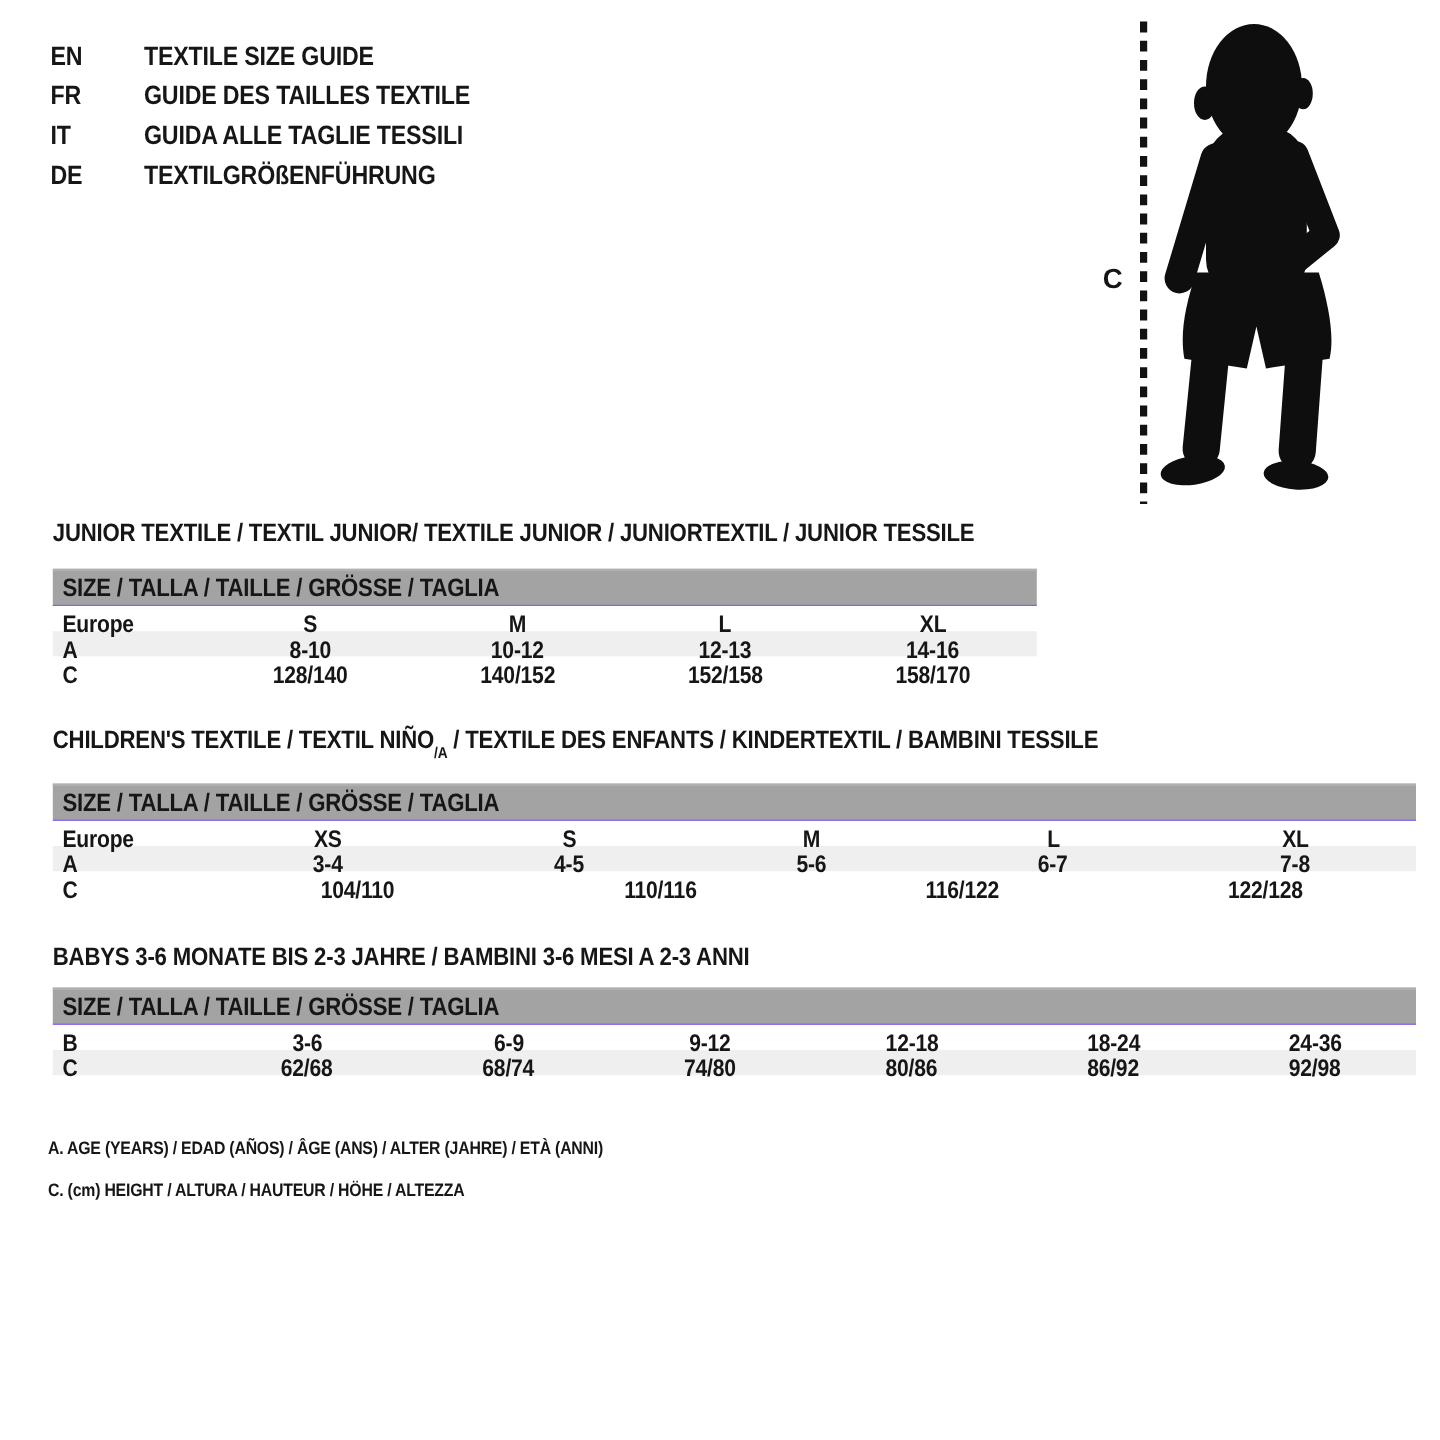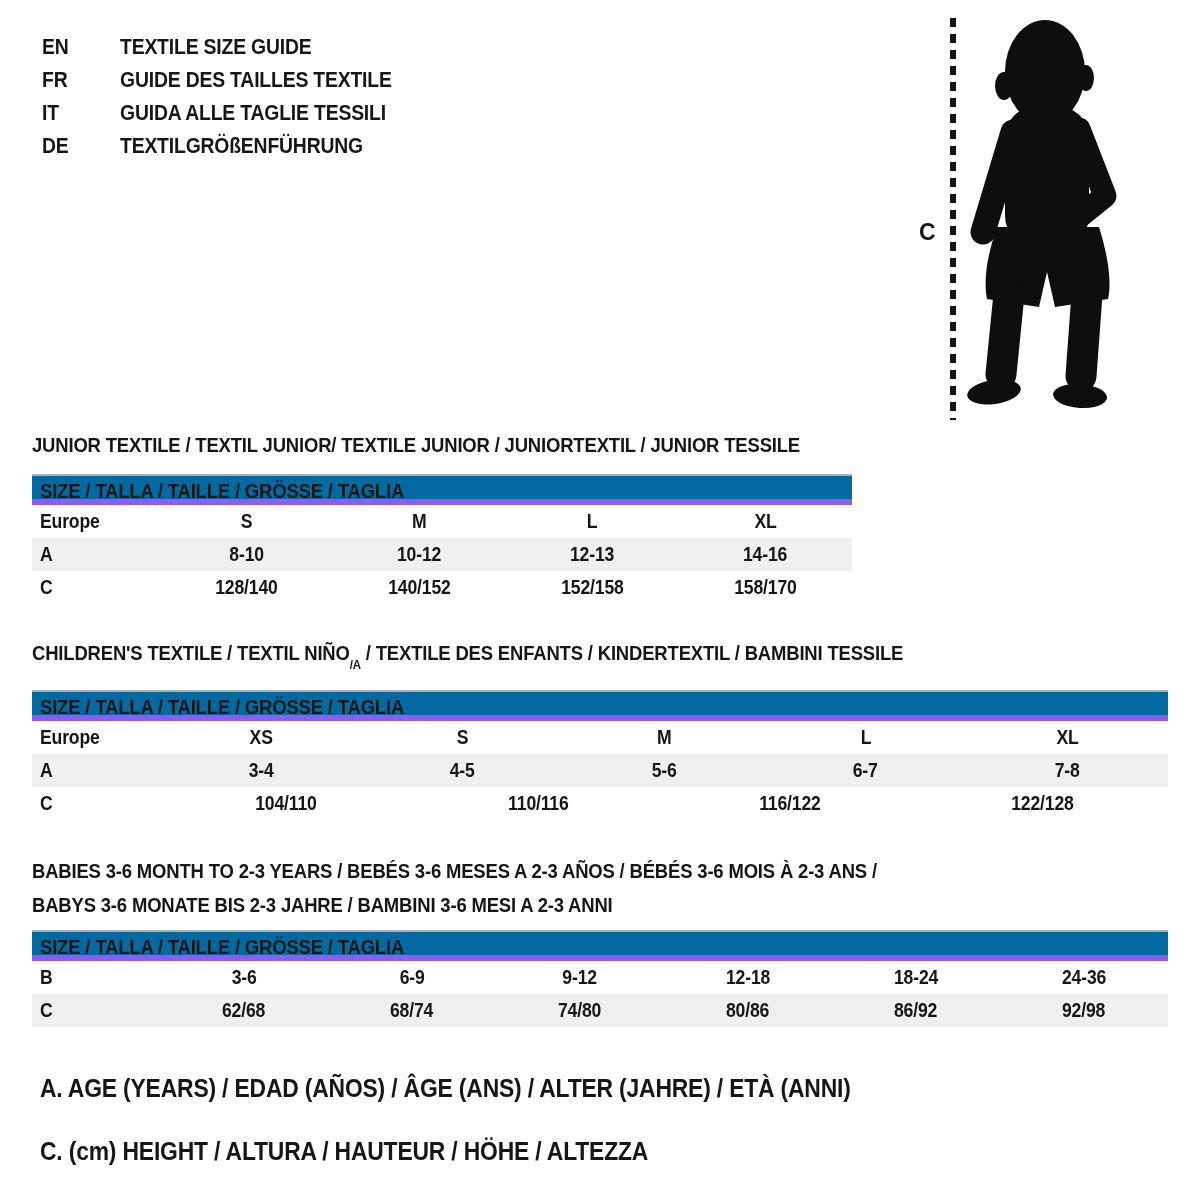--- a/index.html
+++ b/index.html
@@ -17,41 +17,41 @@
   .languages{position:absolute;left:42px;top:30px;}
   .lang-row{height:33px;line-height:33px;font-size:22px;}
   .lang-code{display:inline-block;width:78px;vertical-align:top;text-decoration:underline;}
   .lang-title{display:inline-block;vertical-align:top;}
 
   .figure{position:absolute;left:905px;top:8px;width:262px;height:420px;}
   .figure svg{position:absolute;left:0;top:0;}
   .c-label{position:absolute;left:14px;top:212px;font-size:23px;line-height:24px;}
 
   
-  .content{margin-left:32px;width:1136px;}
+  .content{margin-left:44px;width:1136px;}
   .ttl{font-size:21px;line-height:26px;}
   .ttl .sub{font-size:0.62em;position:relative;top:0.28em;}
   .babies-title .ttl{line-height:34px;}
   .sizebar{
-    margin-top:16px;height:31px;line-height:29px;background:#0369a1;
-    border-top:2px solid #b0b0b0;border-bottom:6px solid #8b5cf6;
+    margin-top:16px;height:31px;line-height:29px;background:#a3a3a3;
+    border-top:2px solid #b0b0b0;border-bottom:1px solid #8b5cf6;
     padding-left:8px;font-size:21px;box-sizing:border-box;
   }
-  .trow{display:flex;height:33px;line-height:33px;font-size:20px;}
+  .trow{display:flex;height:21px;line-height:33px;font-size:20px;}
   .trow.shade{background:#efefef;}
   .tcell{flex:1;text-align:center;}
   .tcell.first{flex:0 0 120px;text-align:left;padding-left:8px;}
   .tsec-junior .sizebar,.tsec-junior .trow{width:820px;}
   .tsec-children{margin-top:36px;}
   .tsec-babies{margin-top:34px;}
   .tsec-babies .sizebar{margin-top:8px;}
 
   
   .notes{margin:44px 0 0 40px;}
-  .note-line{font-size:26px;line-height:35px;margin-top:28px;}
+  .note-line{font-size:15px;line-height:35px;}
 </style>
 </head>
 <body>
 
 <div class="top">
 
   <div class="languages">
       <div class="lang-row"><span class="lang-code"><span class="tx">EN</span></span><span class="lang-title"><span class="tx">TEXTILE SIZE GUIDE</span></span></div>
       <div class="lang-row"><span class="lang-code"><span class="tx">FR</span></span><span class="lang-title"><span class="tx">GUIDE DES TAILLES TEXTILE</span></span></div>
       <div class="lang-row"><span class="lang-code"><span class="tx">IT</span></span><span class="lang-title"><span class="tx">GUIDA ALLE TAGLIE TESSILI</span></span></div>
@@ -134,21 +134,20 @@
       <div class="trow">
         <div class="tcell first"><span class="tx">C</span></div>
         <div class="tcell"><span class="tx txc">104/110</span></div>
         <div class="tcell"><span class="tx txc">110/116</span></div>
         <div class="tcell"><span class="tx txc">116/122</span></div>
         <div class="tcell"><span class="tx txc">122/128</span></div>
       </div>
     </section>
     <section class="tsec tsec-babies">
       <div class="babies-title">
-        <div class="ttl"><span class="tx">BABIES 3-6 MONTH TO 2-3 YEARS / BEBÉS 3-6 MESES A 2-3 AÑOS / BÉBÉS 3-6 MOIS À 2-3 ANS /</span></div>
         <div class="ttl"><span class="tx">BABYS 3-6 MONATE BIS 2-3 JAHRE / BAMBINI 3-6 MESI A 2-3 ANNI</span></div>
       </div>
       <div class="sizebar"><span class="tx">SIZE / TALLA / TAILLE / GRÖSSE / TAGLIA</span></div>
       <div class="trow">
         <div class="tcell first"><span class="tx">B</span></div>
         <div class="tcell"><span class="tx txc">3-6</span></div>
         <div class="tcell"><span class="tx txc">6-9</span></div>
         <div class="tcell"><span class="tx txc">9-12</span></div>
         <div class="tcell"><span class="tx txc">12-18</span></div>
         <div class="tcell"><span class="tx txc">18-24</span></div>

